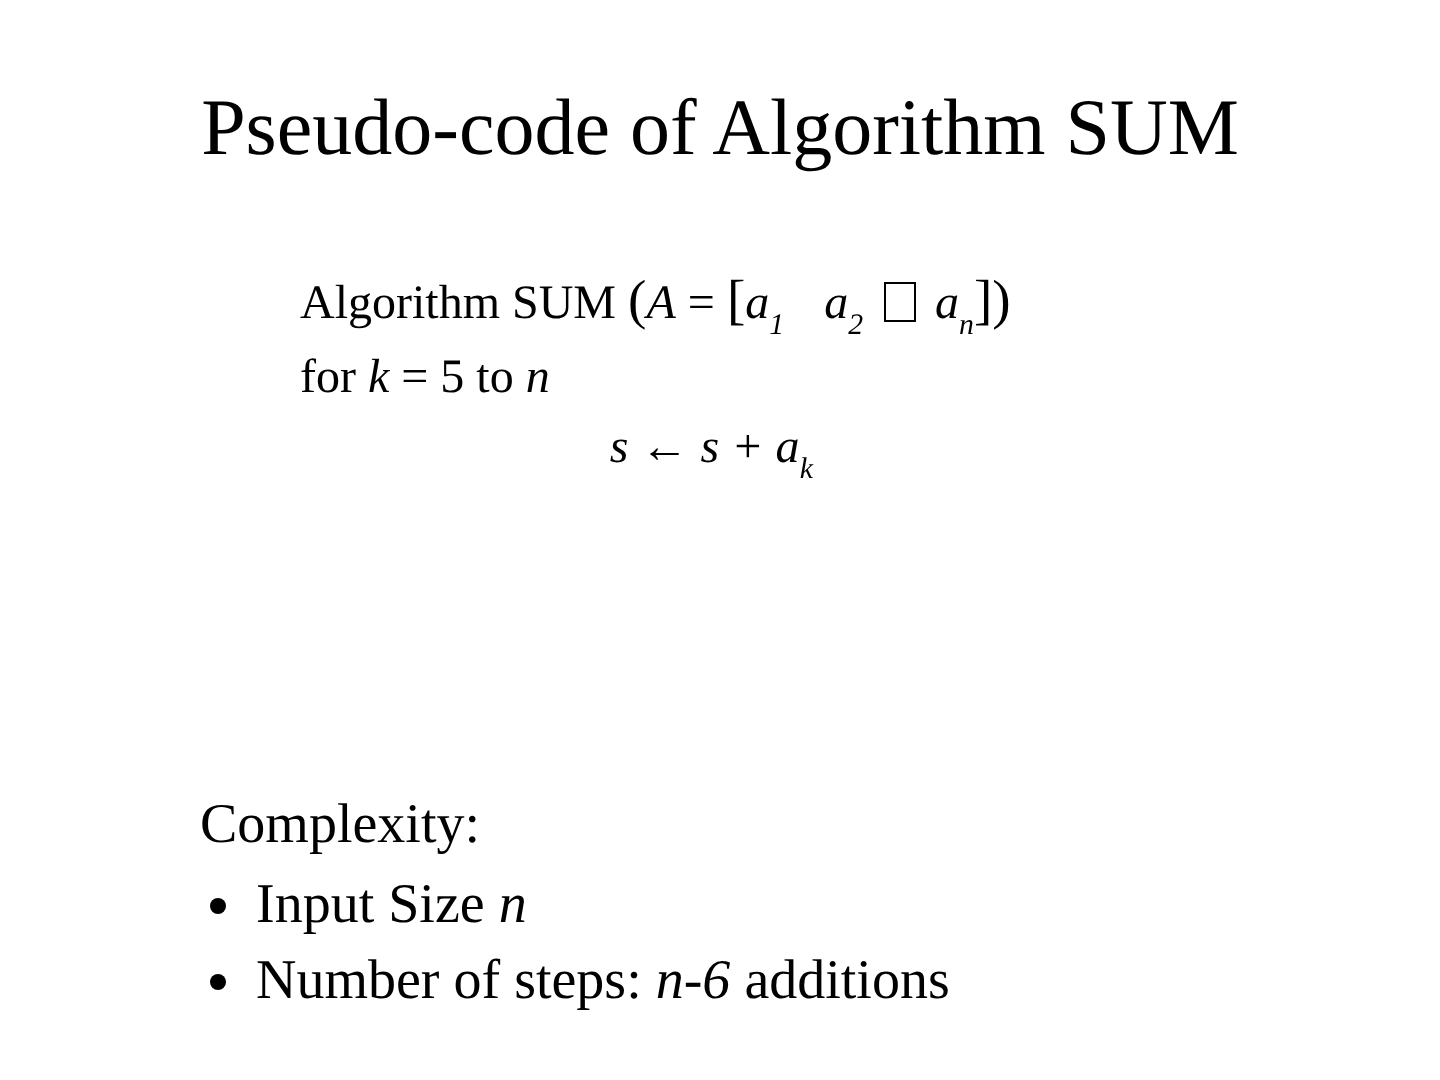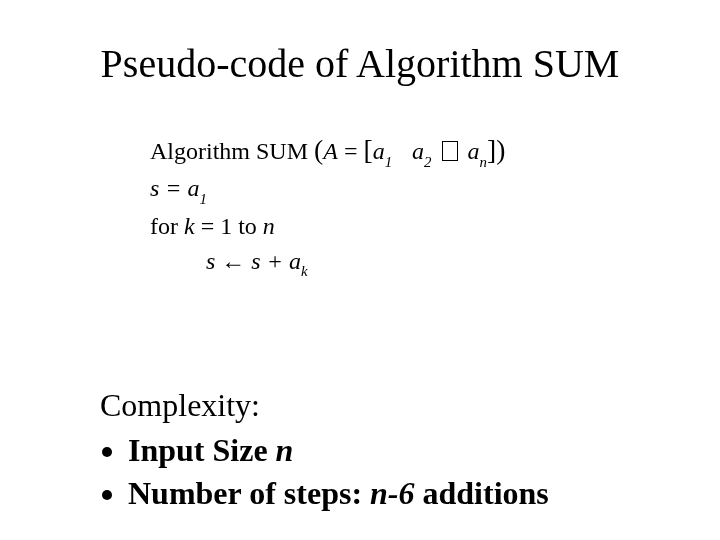--- a/index.html
+++ b/index.html
@@ -29,21 +29,21 @@
   .pseudo {
     position: absolute;
     top: 130px;
     left: 150px;
     font-size: 24px;
     line-height: 1.45;
   }
   .pseudo .row {
     white-space: nowrap;
   }
-  .pseudo .indent2 { padding-left: 56px; }
+  .pseudo .indent2 { padding-left: 56px; text-align: center; }
   .ital { font-style: italic; }
   .sub {
     font-size: 0.62em;
     vertical-align: sub;
     font-style: italic;
     position: relative;
     top: 2px;
   }
   .bigbracket {
     font-size: 1.15em;
@@ -52,53 +52,49 @@
     display: inline-block;
     width: 14px;
     height: 18px;
     border: 1px solid #000;
     vertical-align: -2px;
     margin: 0 10px;
   }
   .gap { display:inline-block; width:20px; }
   .complexity {
     position: absolute;
-    top: 384px;
+    top: 394px;
     left: 100px;
-    font-size: 32px;
+    font-size: 28px;
     line-height: 1.35;
   }
   .complexity ul {
     margin: 2px 0 0 0;
     padding-left: 28px;
   }
   .complexity li {
     list-style-type: disc;
-    font-weight: bold;
   }
 </style>
 </head>
 <body>
 
 <div class="slide">
 
   <div class="title">Pseudo-code of Algorithm SUM</div>
 
   <div class="pseudo">
 
     <div class="row">
       <span>Algorithm SUM </span><span class="bigbracket">(</span><span class="ital">A</span><span> = </span><span class="bigbracket">[</span><span class="ital">a</span><span class="sub">1</span><span class="gap"></span><span class="ital">a</span><span class="sub">2</span><span class="ellips-box"></span><span class="ital">a</span><span class="sub">n</span><span class="bigbracket">]</span><span class="bigbracket">)</span>
     </div>
 
-    <div class="row">
-      <span class="ital">s = a</span><span class="sub">1</span>
-    </div>
 
     <div class="row">
-      <span>for </span><span class="ital">k</span><span>  =  1 to </span><span class="ital">n</span>
+      <span>for </span><span class="ital">k</span><span>  =  5 to </span><span class="ital">n</span>
     </div>
 
     <div class="row indent2">
       <span class="ital">s</span><span> ← </span><span class="ital">s + a</span><span class="sub">k</span>
     </div>
 
 
   </div>
 
   <div class="complexity">

